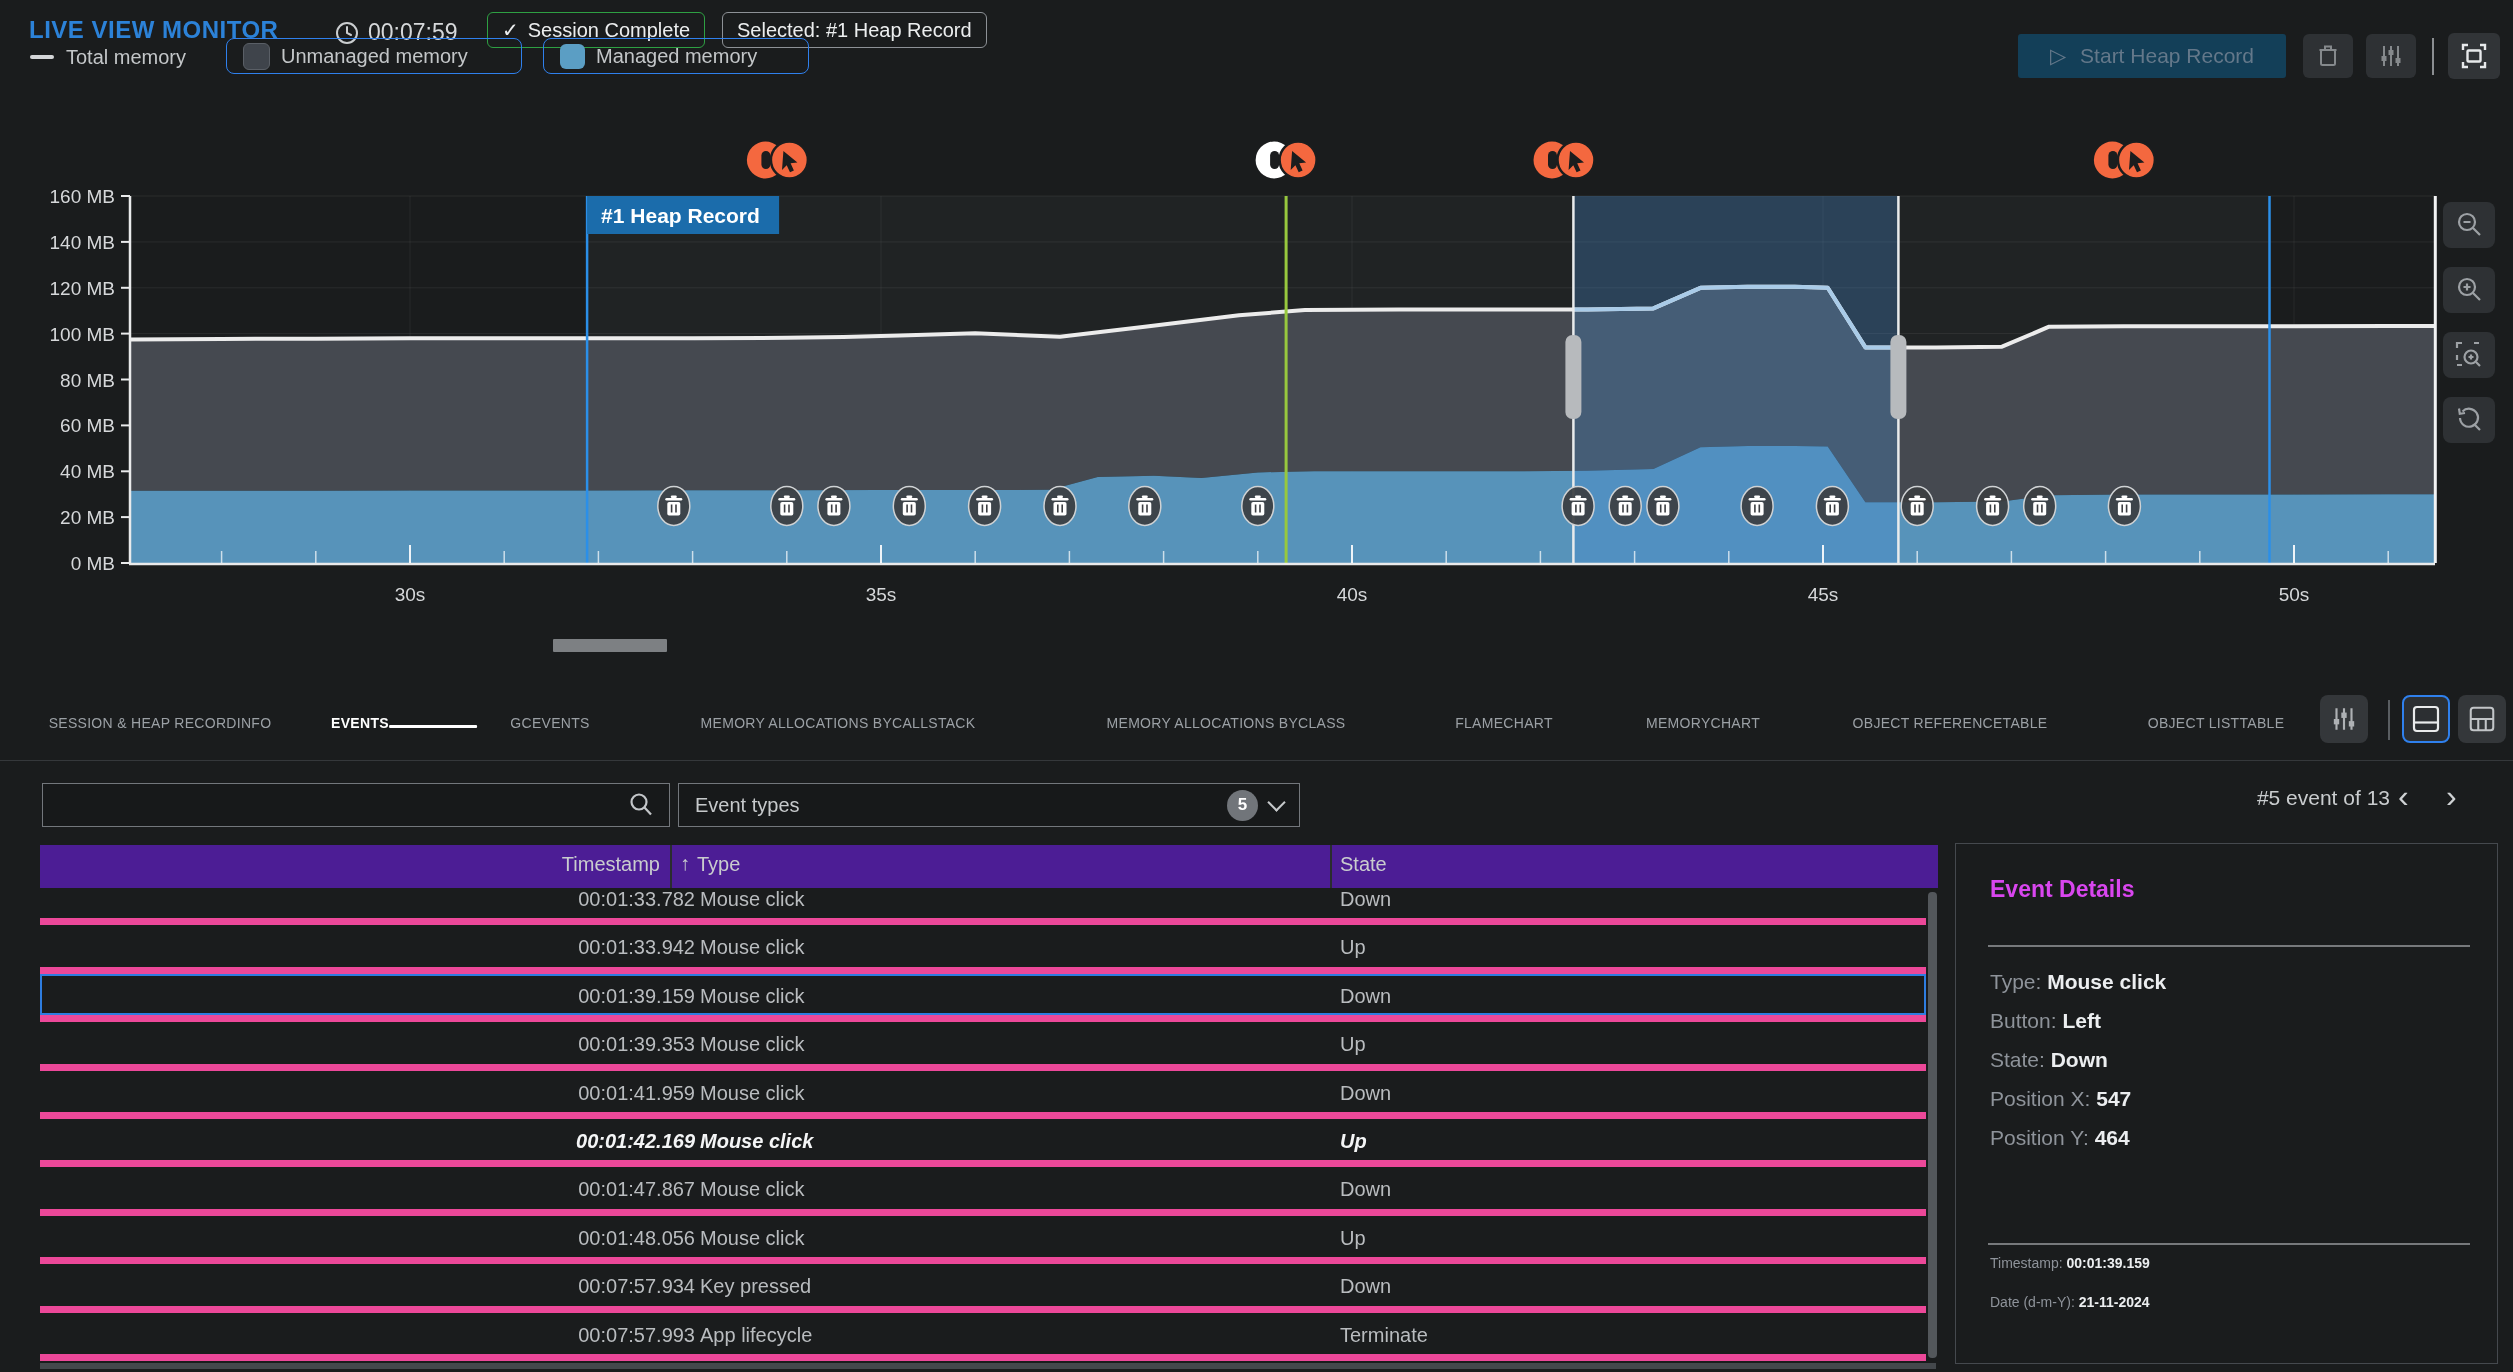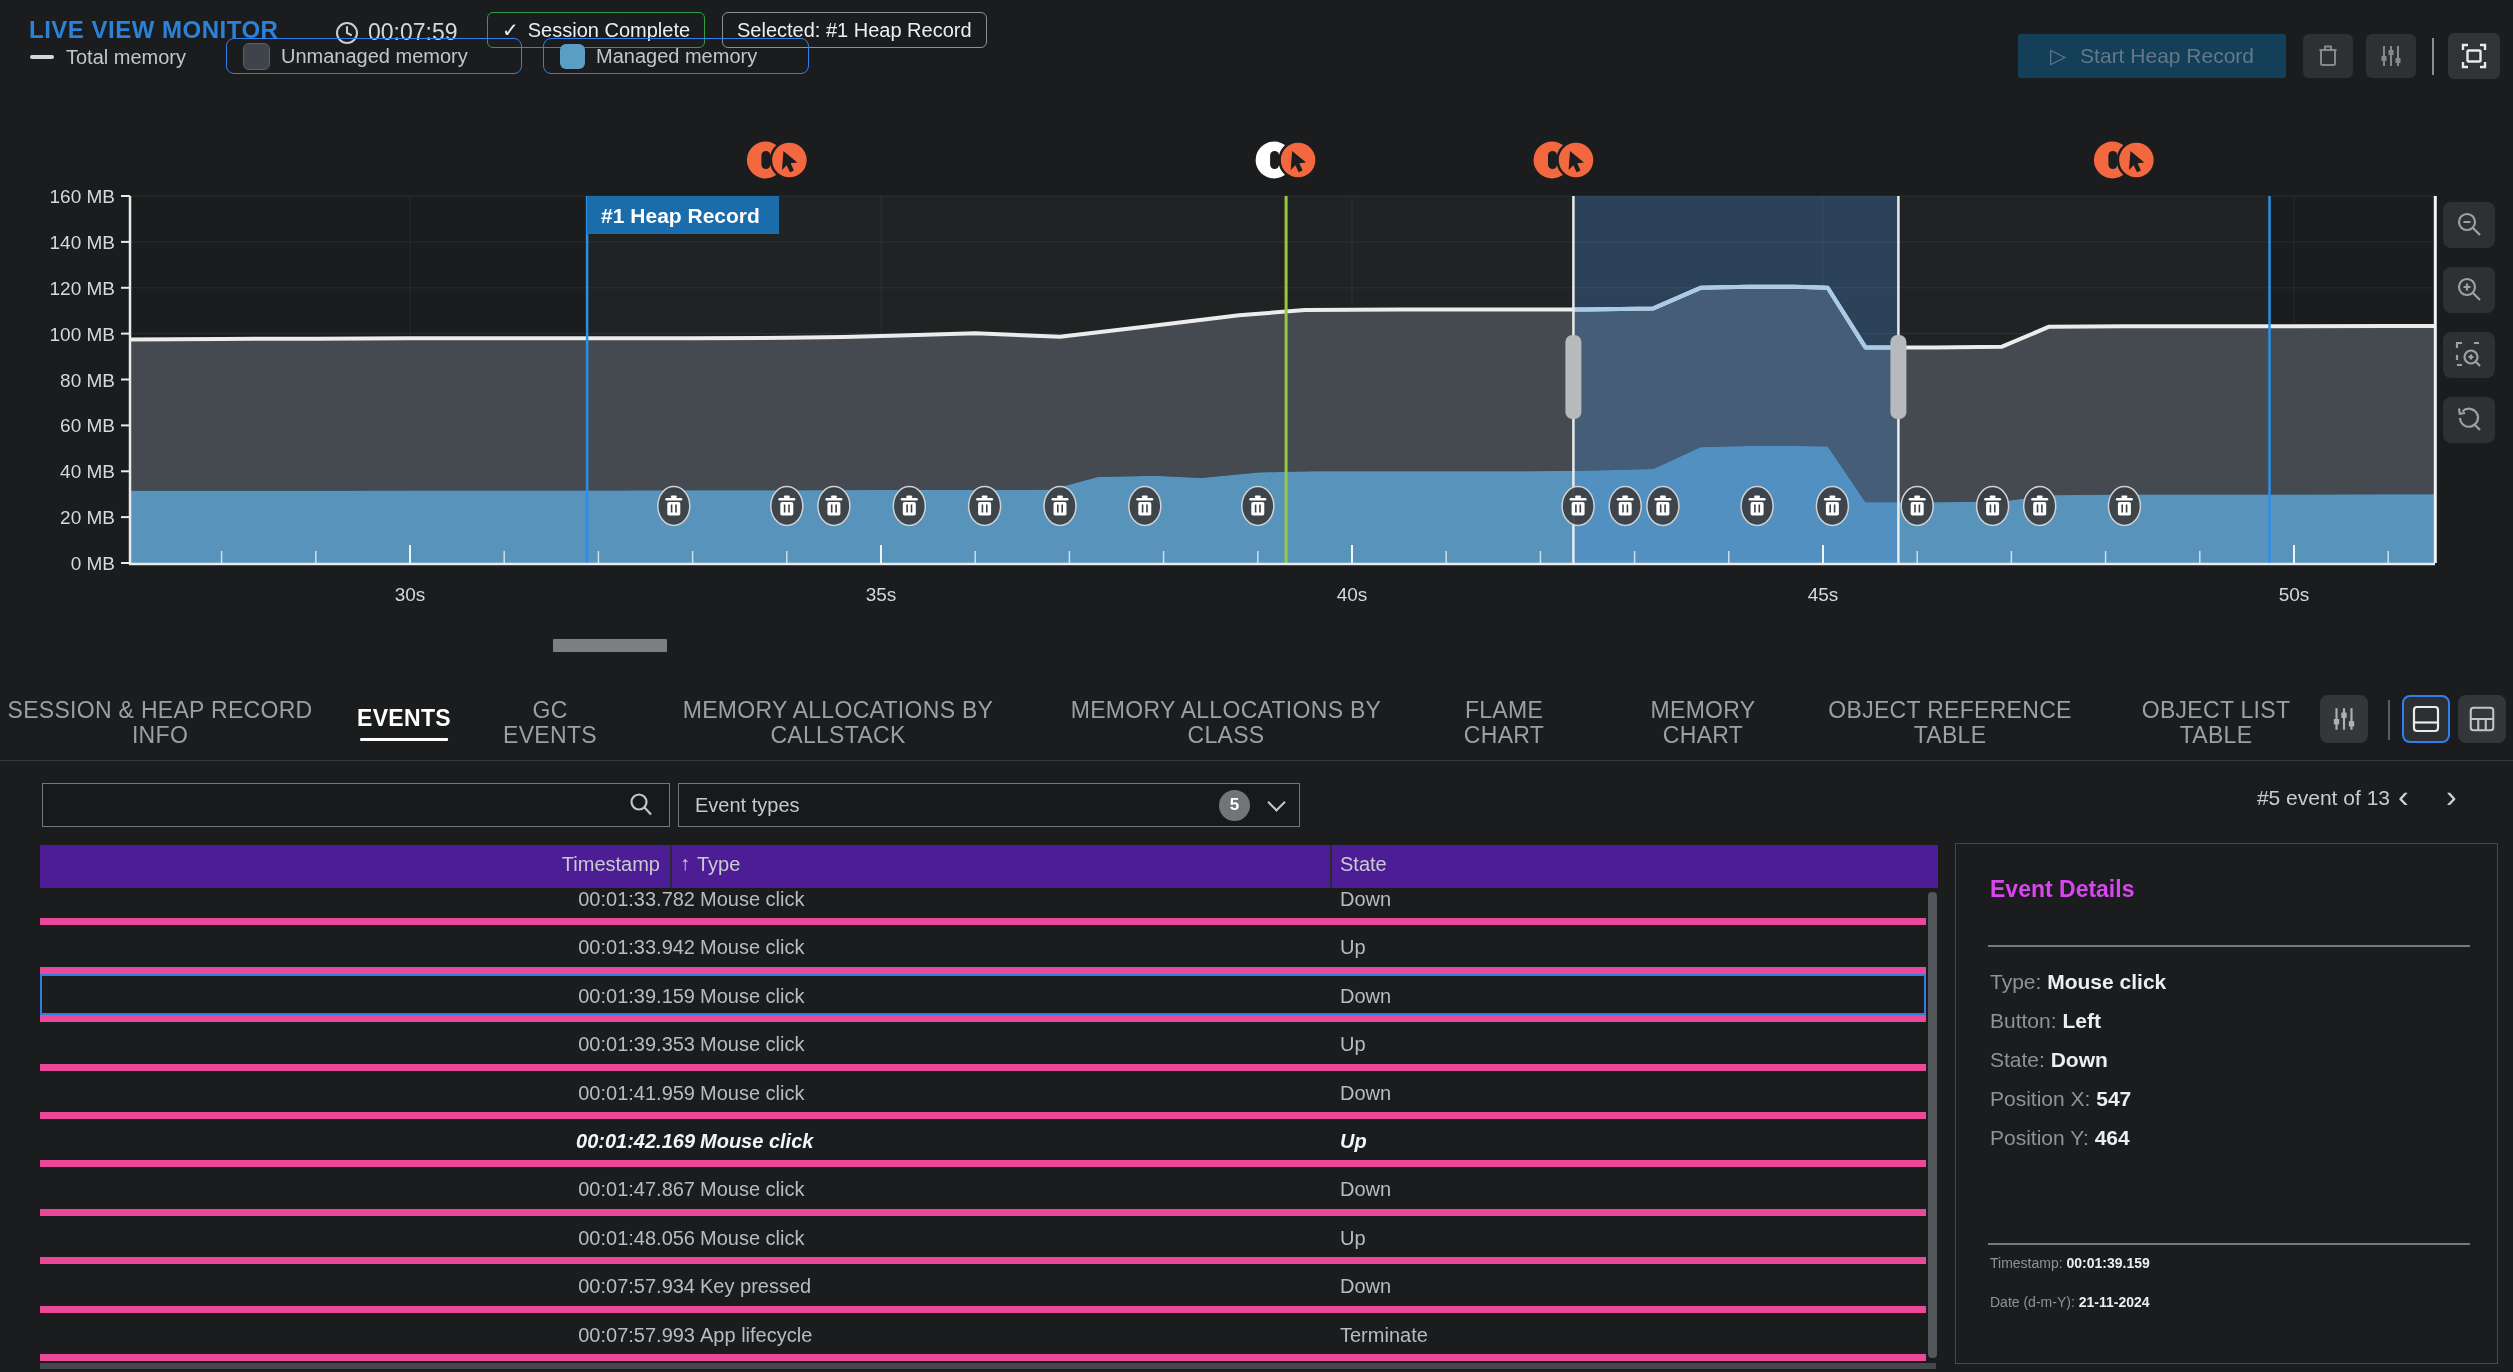--- a/index.html
+++ b/index.html
@@ -29,38 +29,38 @@
   .tb-trash{left:2303px;top:34px;}
   .tb-sliders{left:2366px;top:34px;}
   .tb-vdiv{left:2432px;top:38px;width:2px;height:37px;background:#8b8e91;}
   .tb-full{left:2448px;top:33px;width:52px;height:46px;background:#313437;}
   
   #chart-wrap{left:0;top:0;width:2513px;height:680px;}
   .zoom-btn{left:2443px;width:52px;height:46px;background:#2e3134;border-radius:8px;
             display:flex;align-items:center;justify-content:center;}
   
   .tabbar-line{left:0;top:760px;width:2513px;height:1px;background:#35383b;}
-  .tab{top:690px;height:66px;transform:translateX(-50%);display:flex;flex-direction:column;
-       align-items:center;justify-content:center;font-size:23px;letter-spacing:.3px;color:#9ba0a5;
+  .tab{top:690px;height:66px;transform:translateX(-50%);display:flex;flex-direction:row;
+       align-items:center;justify-content:center;font-size:14px;letter-spacing:.3px;color:#9ba0a5;
        text-transform:uppercase;line-height:25px;white-space:nowrap;text-align:center;}
   .tab.active{color:#fff;font-weight:700;}
   .tab.active::after{content:'';width:88px;height:3px;background:#fff;margin-top:7px;border-radius:1px;}
   .panel-icon-btn{top:695px;width:48px;height:48px;background:#34373a;border-radius:8px;
                   display:flex;align-items:center;justify-content:center;box-sizing:border-box;}
   .pi-sliders{left:2320px;}
   .pi-vdiv{left:2388px;top:700px;width:2px;height:40px;background:#5a5e62;}
   .pi-rows{left:2402px;background:#2c2f32;border:2.5px solid #2f80ed;}
   .pi-grid{left:2458px;}
   
   .search-box{left:42px;top:783px;width:628px;height:44px;border:1px solid #73777c;background:#17191a;
               display:flex;align-items:center;box-sizing:border-box;}
   .search-box input{flex:1;background:transparent;border:none;outline:none;color:#d6d8da;
                     font-size:20px;padding:0 14px;font-family:inherit;}
   .dropdown{left:678px;top:783px;width:622px;height:44px;border:1px solid #73777c;background:#17191a;
-            display:flex;align-items:center;box-sizing:border-box;padding:0 16px;gap:20px;font-size:20px;color:#c6c9cb;}
+            display:flex;align-items:center;box-sizing:border-box;padding:0 16px;gap:12px;font-size:20px;color:#c6c9cb;}
   .dd-badge{margin-left:auto;width:31px;height:31px;border-radius:50%;background:#71757a;color:#fff;
             font-size:17px;font-weight:700;display:flex;align-items:center;justify-content:center;}
   .chev{width:11px;height:11px;border-right:2.5px solid #c6c9cb;border-bottom:2.5px solid #c6c9cb;
         transform:rotate(45deg);margin-top:-6px;}
   .pager{top:786px;left:2170px;width:220px;text-align:right;font-size:21px;color:#c9ccce;}
   .pager-prev,.pager-next{top:778px;font-size:32px;color:#cfd2d4;font-weight:400;}
   .pager-prev{left:2398px;} .pager-next{left:2446px;}
   
   .thead{left:40px;top:845px;width:1898px;height:43px;background:#4c1d95;font-size:20px;color:#c9ccce;}
   .thead .col-ts{position:absolute;right:1278px;top:8px;font-weight:400;}

